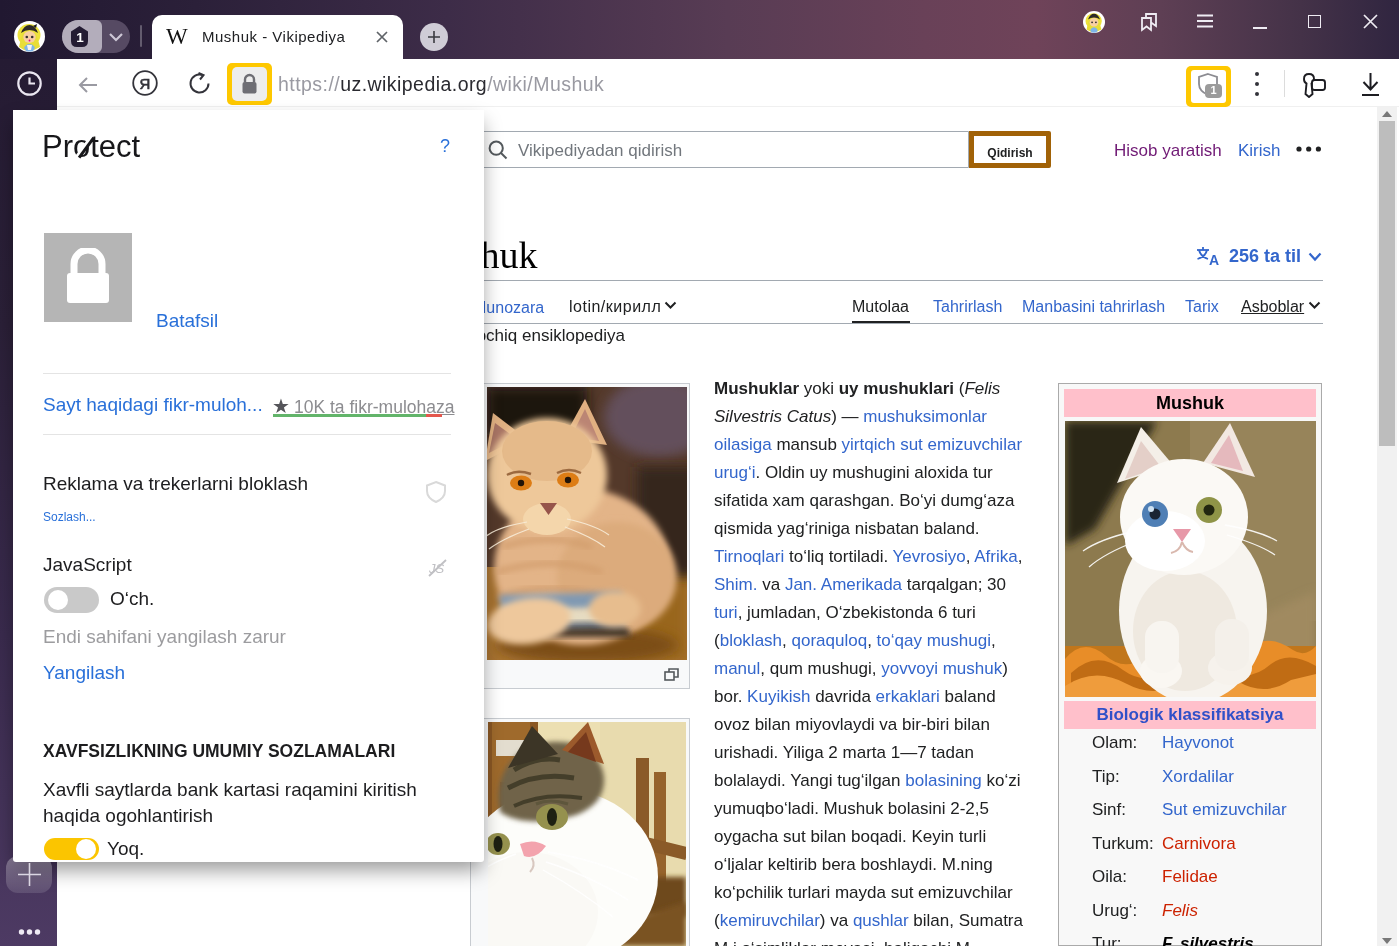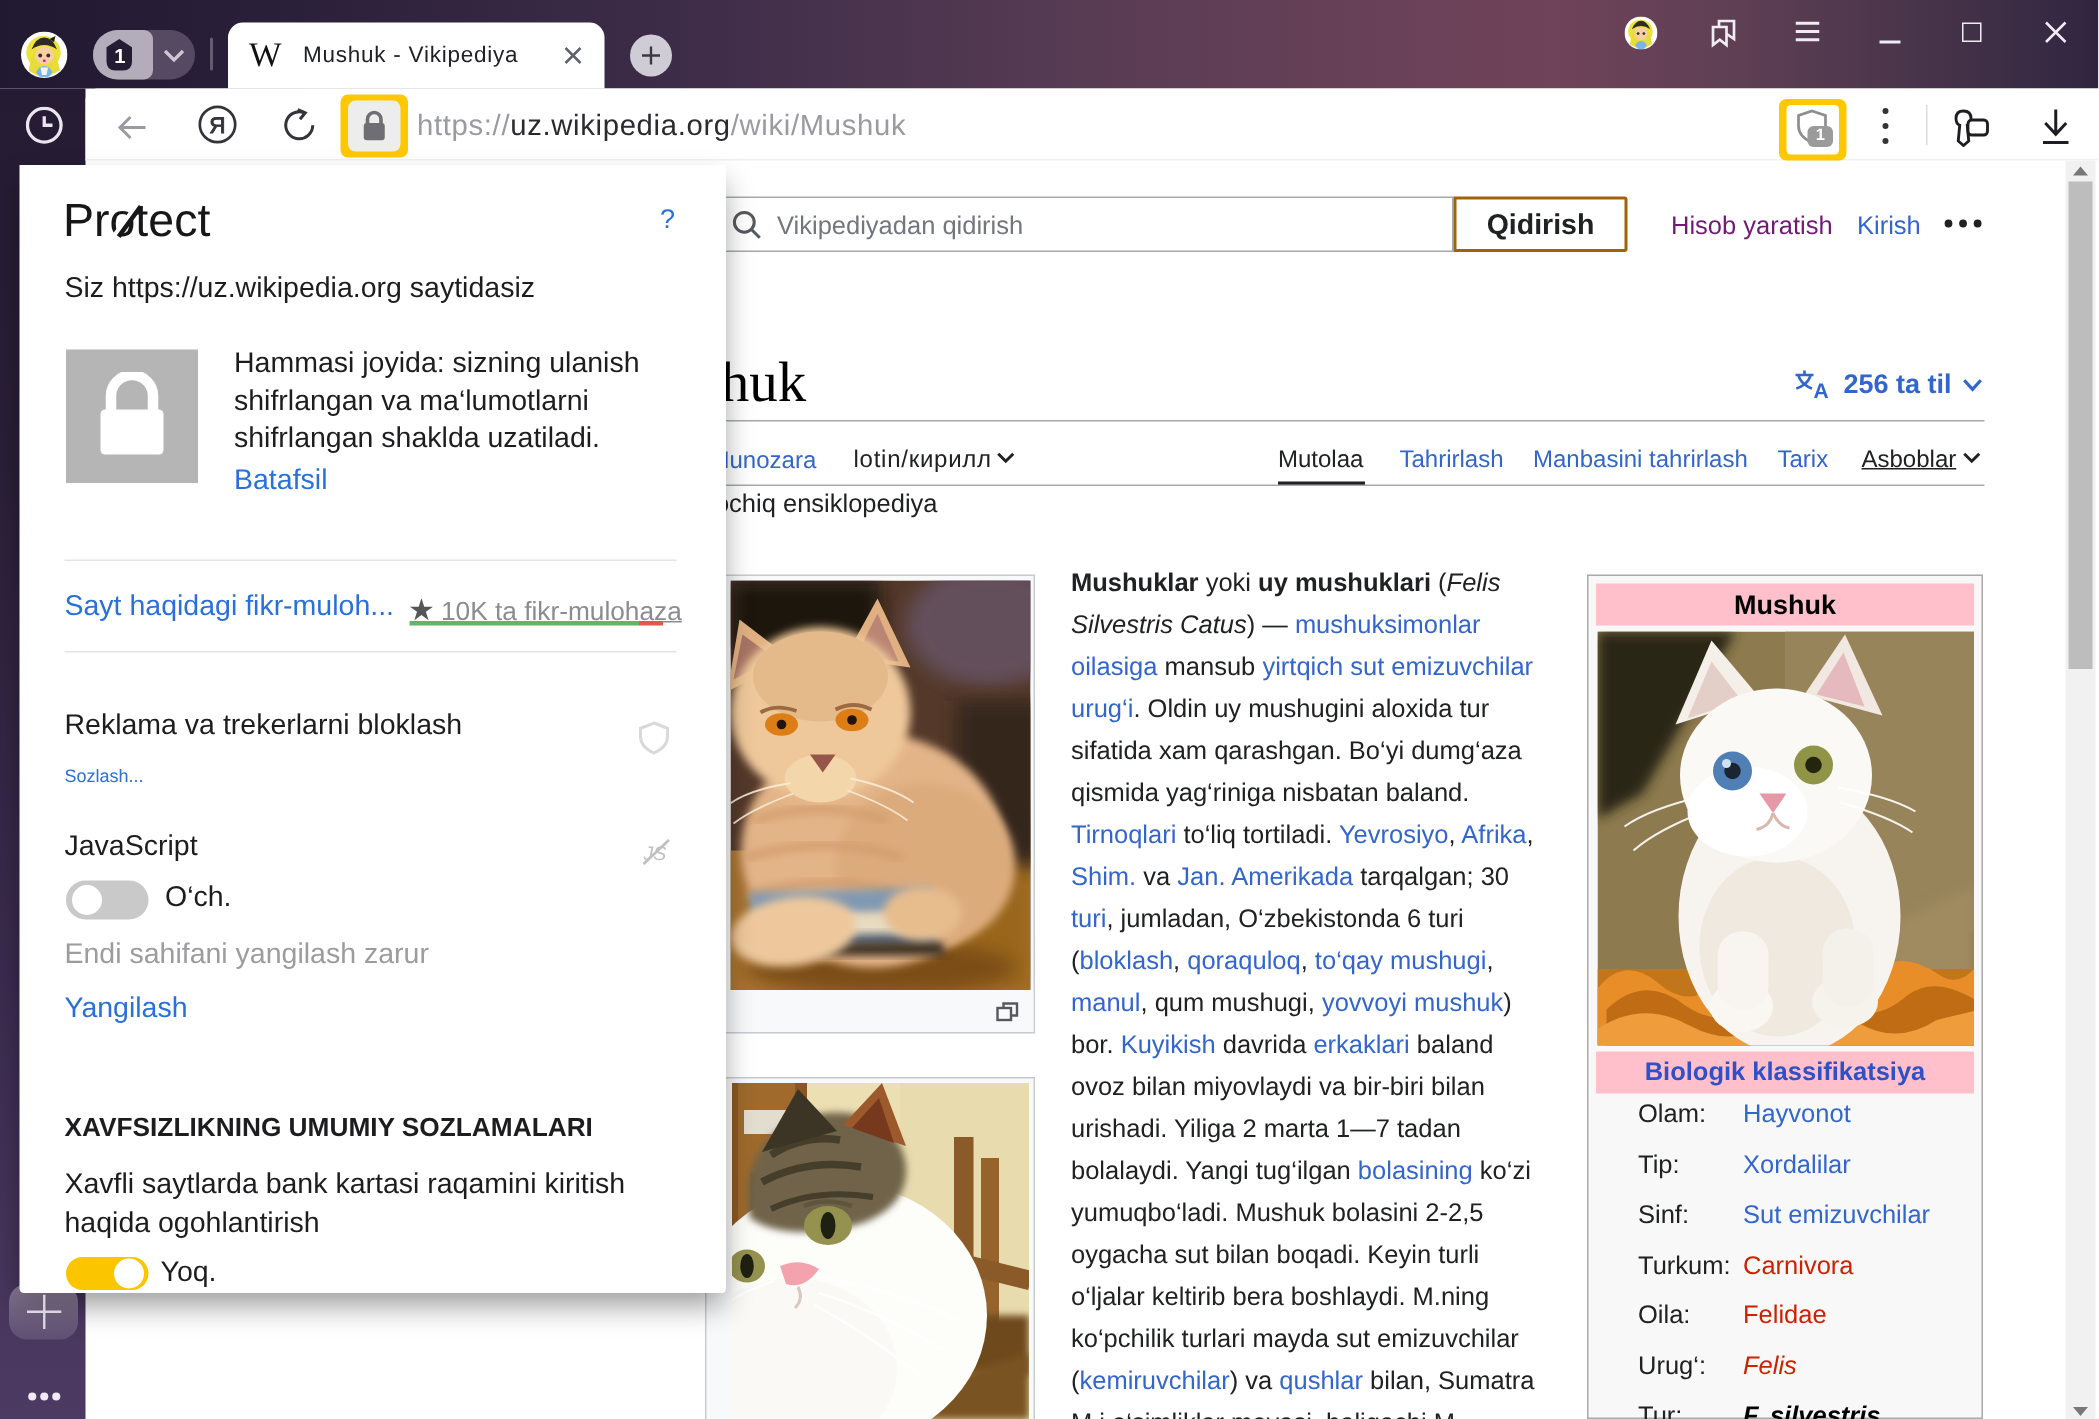--- a/index.html
+++ b/index.html
@@ -12,21 +12,21 @@
 <div id="win">
 
 <div class="abs" id="page" style="left:57px;top:107px;width:1342px;height:839px;background:#fff;"></div>
 
 <div class="abs" style="left:477px;top:131px;width:492px;height:37px;border:1px solid #a2a9b1;border-radius:2px 0 0 2px;box-sizing:border-box;"></div>
 <svg class="abs" style="left:487px;top:139px" width="22" height="22" viewBox="0 0 22 22">
   <circle cx="9.2" cy="9.2" r="6.6" fill="none" stroke="#54595d" stroke-width="2"></circle>
   <line x1="14" y1="14" x2="19.5" y2="19.5" stroke="#54595d" stroke-width="2"></line>
 </svg>
 <div class="abs" style="left:518px;top:141px;font-size:17px;color:#72777d;">Vikipediyadan qidirish</div>
-<div class="abs" style="left:969px;top:131px;width:116px;height:37px;border:2px solid #a16207;border-radius:0 2px 2px 0;box-sizing:border-box;background:#fff;text-align:center;line-height:35px;font-size:19px;font-weight:bold;color:#202122;">Qidirish</div>
+<div class="abs" style="left:969px;top:131px;width:82px;height:37px;border:5px solid #a16207;border-radius:0 2px 2px 0;box-sizing:border-box;background:#fff;text-align:center;line-height:35px;font-size:12px;font-weight:bold;color:#202122;">Qidirish</div>
 <div class="abs" style="left:1114px;top:141px;font-size:17px;color:#701a75;">Hisob yaratish</div>
 <div class="abs" style="left:1238px;top:141px;font-size:17px;color:#3366cc;">Kirish</div>
 <svg class="abs" style="left:1295px;top:145px" width="28" height="8" viewBox="0 0 28 8">
       <circle cx="4" cy="4" r="2.6" fill="#202122"></circle>
       <circle cx="13.7" cy="4" r="2.6" fill="#202122"></circle>
       <circle cx="23.4" cy="4" r="2.6" fill="#202122"></circle>
     </svg>
 
 <div class="abs" style="left:413px;top:233px;font-family:'Liberation Serif',serif;font-size:38px;color:#000;">Mushuk</div>
 
@@ -378,28 +378,26 @@
 <svg class="abs" style="left:1361px;top:72px" width="19" height="25" viewBox="0 0 19 25">
   <path d="M9.5 1 V17 M2.5 10 L9.5 17.5 L16.5 10" fill="none" stroke="#1d1d22" stroke-width="2"></path>
   <path d="M1 23 H18" stroke="#1d1d22" stroke-width="2"></path>
 </svg>
 
 <div class="abs" id="panel" style="left:13px;top:110px;width:471px;height:752px;background:#fff;border-radius:0 0 3px 3px;box-shadow:0 10px 20px -2px rgba(0,0,0,0.4);"></div>
 <div class="abs" style="left:42px;top:129px;font-size:31px;color:#17171a;">Protect</div>
 <div class="abs" style="left:80px;top:139px;width:4px;height:22px;background:#fff;transform:rotate(36deg);"></div>
 <div class="abs" style="left:85px;top:135px;width:2.6px;height:25px;background:#17171a;transform:rotate(36deg);"></div>
 <div class="abs" style="left:440px;top:136px;font-size:18px;color:#2970d9;">?</div>
-<div class="abs" style="left:43px;top:182px;font-size:19px;color:#1d1d1f;">Siz https://uz.wikipedia.org saytidasiz</div>
 
 <div class="abs" style="left:44px;top:233px;width:88px;height:89px;background:#b5b5b5;"></div>
 <svg class="abs" style="left:64px;top:248px" width="48" height="56" viewBox="0 0 48 56">
   <path d="M10 28 V16 A14 14 0 0 1 38 16 V28" fill="none" stroke="#fff" stroke-width="7"></path>
   <rect x="3" y="25" width="42" height="30" rx="3" fill="#fff"></rect>
 </svg>
-<div class="abs" style="left:156px;top:230px;font-size:19px;line-height:25px;color:#1d1d1f;">Hammasi joyida: sizning ulanish<br>shifrlangan va ma‘lumotlarni<br>shifrlangan shaklda uzatiladi.</div>
 <div class="abs" style="left:156px;top:310px;font-size:19px;color:#2970d9;">Batafsil</div>
 
 <div class="abs" style="left:43px;top:373px;width:408px;height:1px;background:#e4e4e4;"></div>
 <div class="abs" style="left:43px;top:394px;font-size:19px;color:#2970d9;">Sayt haqidagi fikr-muloh...</div>
 <div class="abs" style="left:272px;top:394px;font-size:20px;color:#55555a;">★</div>
 <div class="abs" style="left:294px;top:397px;font-size:17.5px;color:#8c8c90;text-decoration:underline;">10K ta fikr-mulohaza</div>
 <div class="abs" style="left:273px;top:414px;width:153px;height:2.5px;background:#62b46a;"></div>
 <div class="abs" style="left:426px;top:414px;width:16px;height:2.5px;background:#e4574d;"></div>
 <div class="abs" style="left:43px;top:434px;width:408px;height:1px;background:#e4e4e4;"></div>
 

